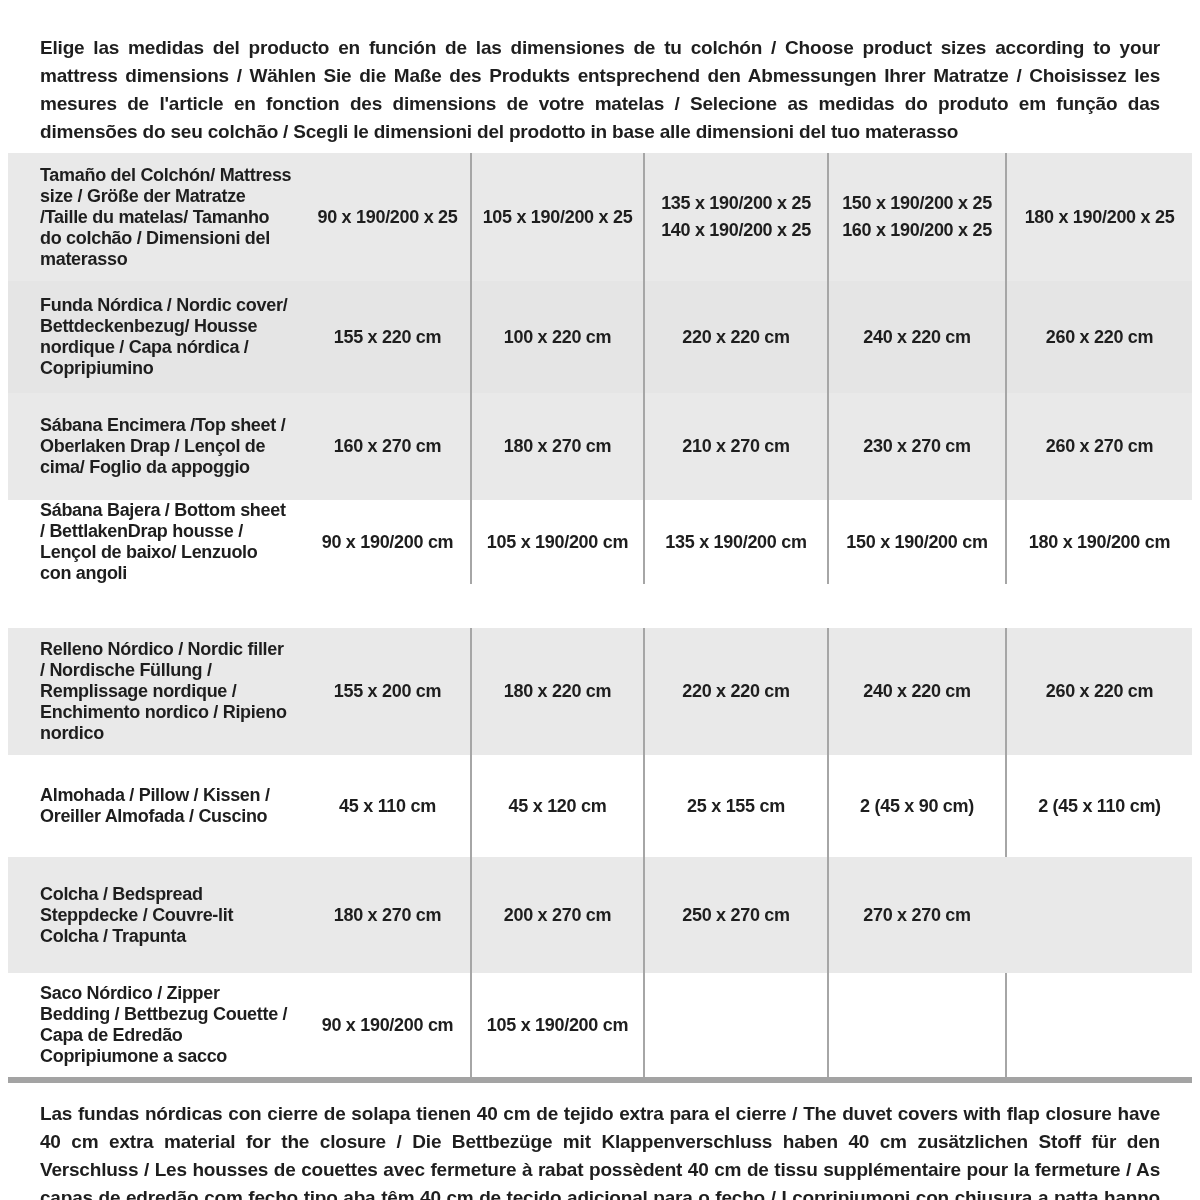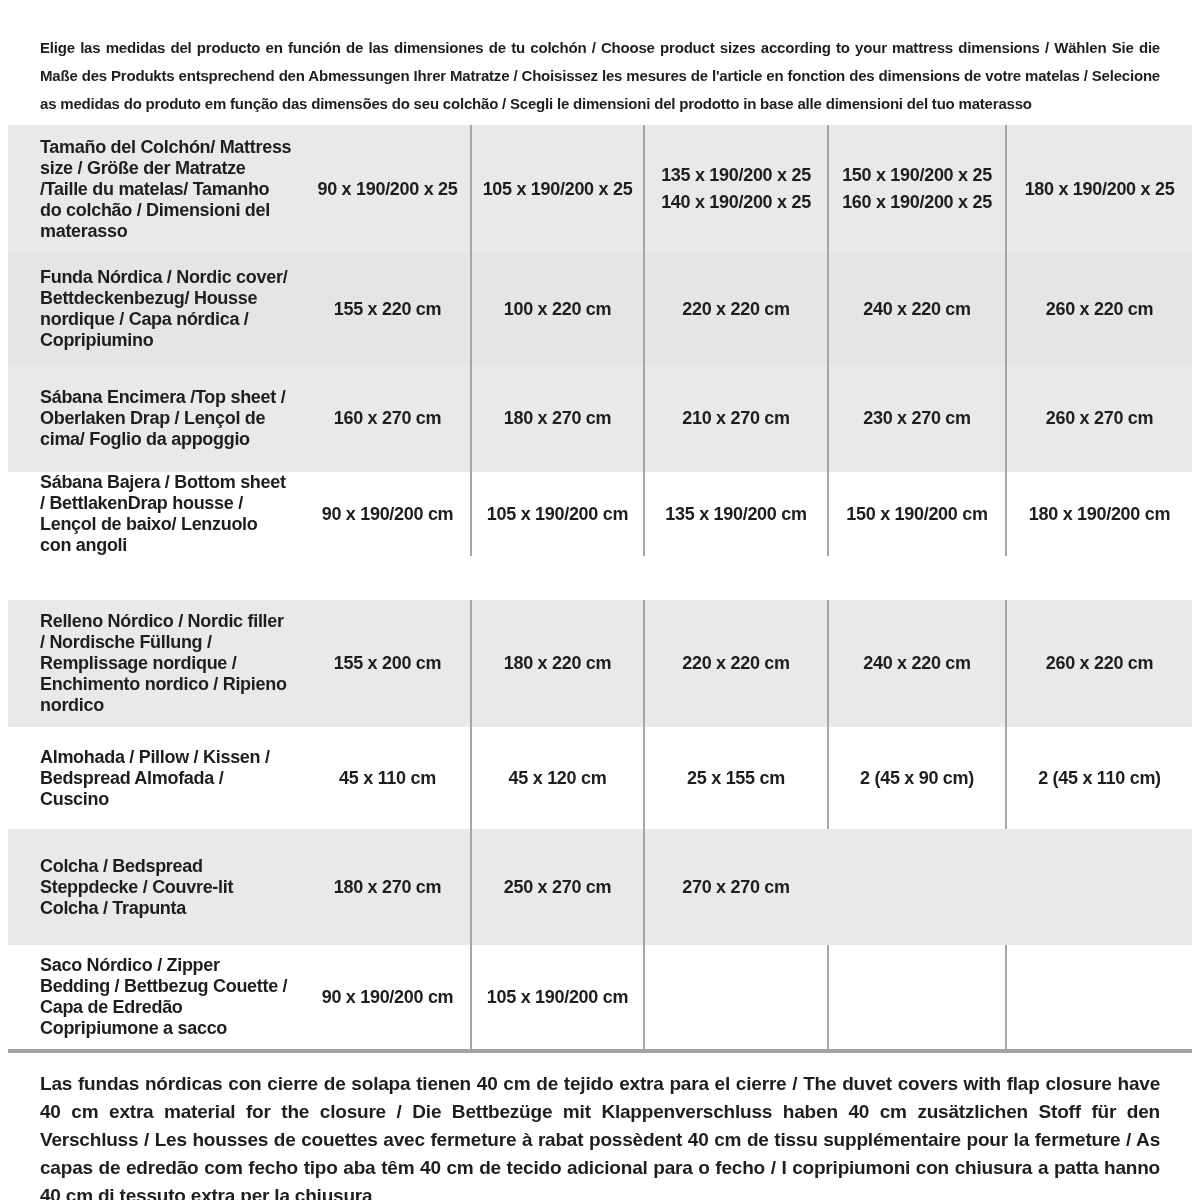--- a/index.html
+++ b/index.html
@@ -7,29 +7,29 @@
     width: 1200px;
     height: 1200px;
     background: #ffffff;
     font-family: "Liberation Sans", sans-serif;
     font-weight: 700;
     color: #1e1e1e;
     overflow: hidden;
   }
   .intro {
     margin: 34px 40px 0 40px;
-    font-size: 15px;
+    font-size: 19px;
     line-height: 28px;
     text-align: justify;
     letter-spacing: -0.2px;
   }
   .size-table {
     margin: 7px 0 0 8px;
     width: 1184px;
-    border-bottom: 4px solid #a3a3a3;
+    border-bottom: 6px solid #a3a3a3;
   }
   .row {
     display: grid;
     grid-template-columns: 297px 165px 173px 184px 178px 187px;
   }
   
   .row:nth-child(1) { height: 128px; background: #e9e9e9; }
   .row:nth-child(2) { height: 112px; background: #e5e5e5; }
   .row:nth-child(3) { height: 107px; background: #e9e9e9; }
   .row:nth-child(4) { height: 80px; background: #ffffff; }
@@ -176,21 +176,21 @@
       <div class="cell value-cell">
           <span>240 x 220 cm</span>
         </div>
       <div class="cell value-cell">
           <span>260 x 220 cm</span>
         </div>
     </div>
 
     <div class="row">
       <div class="cell label-cell">
-        <span>Almohada  / Pillow / Kissen / Bedspread Almofada / Cuscino</span>
+        <span>Almohada  / Pillow / Kissen / Oreiller Almofada / Cuscino</span>
       </div>
       <div class="cell value-cell">
           <span>45 x 110 cm</span>
         </div>
       <div class="cell value-cell">
           <span>45 x 120 cm</span>
         </div>
       <div class="cell value-cell">
           <span>25 x 155 cm</span>
         </div>
@@ -203,20 +203,23 @@
     </div>
 
     <div class="row">
       <div class="cell label-cell">
         <span>Colcha / Bedspread Steppdecke / Couvre-lit Colcha / Trapunta</span>
       </div>
       <div class="cell value-cell">
           <span>180 x 270 cm</span>
         </div>
       <div class="cell value-cell">
+          <span>200 x 270 cm</span>
+        </div>
+      <div class="cell value-cell">
           <span>250 x 270 cm</span>
         </div>
       <div class="cell value-cell">
           <span>270 x 270 cm</span>
         </div>
     </div>
 
     <div class="row">
       <div class="cell label-cell">
         <span>Saco Nórdico / Zipper Bedding / Bettbezug Couette  / Capa de Edredão Copripiumone a sacco</span>

